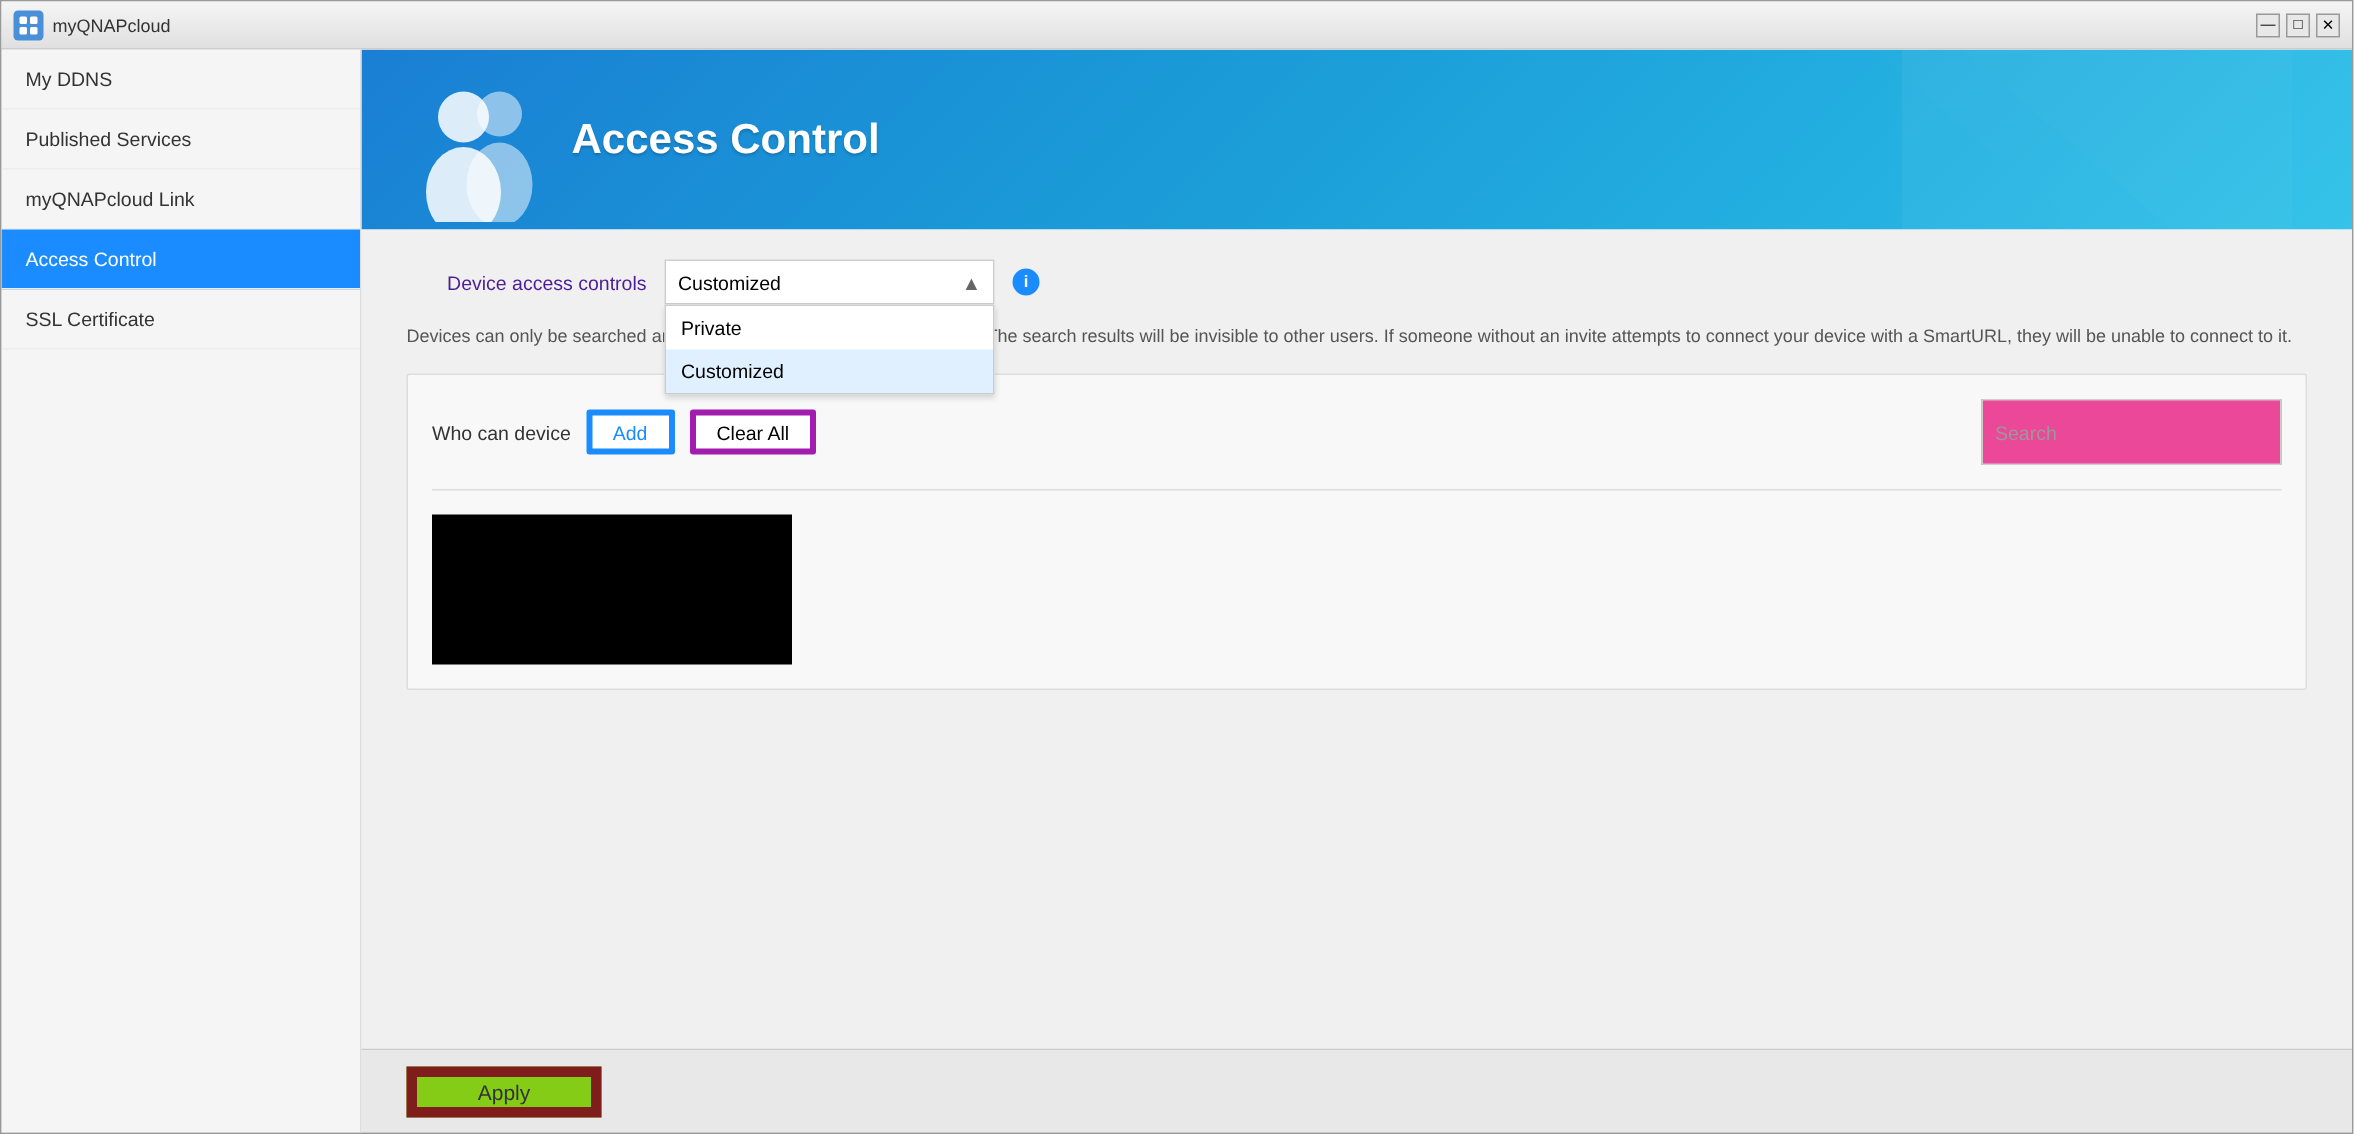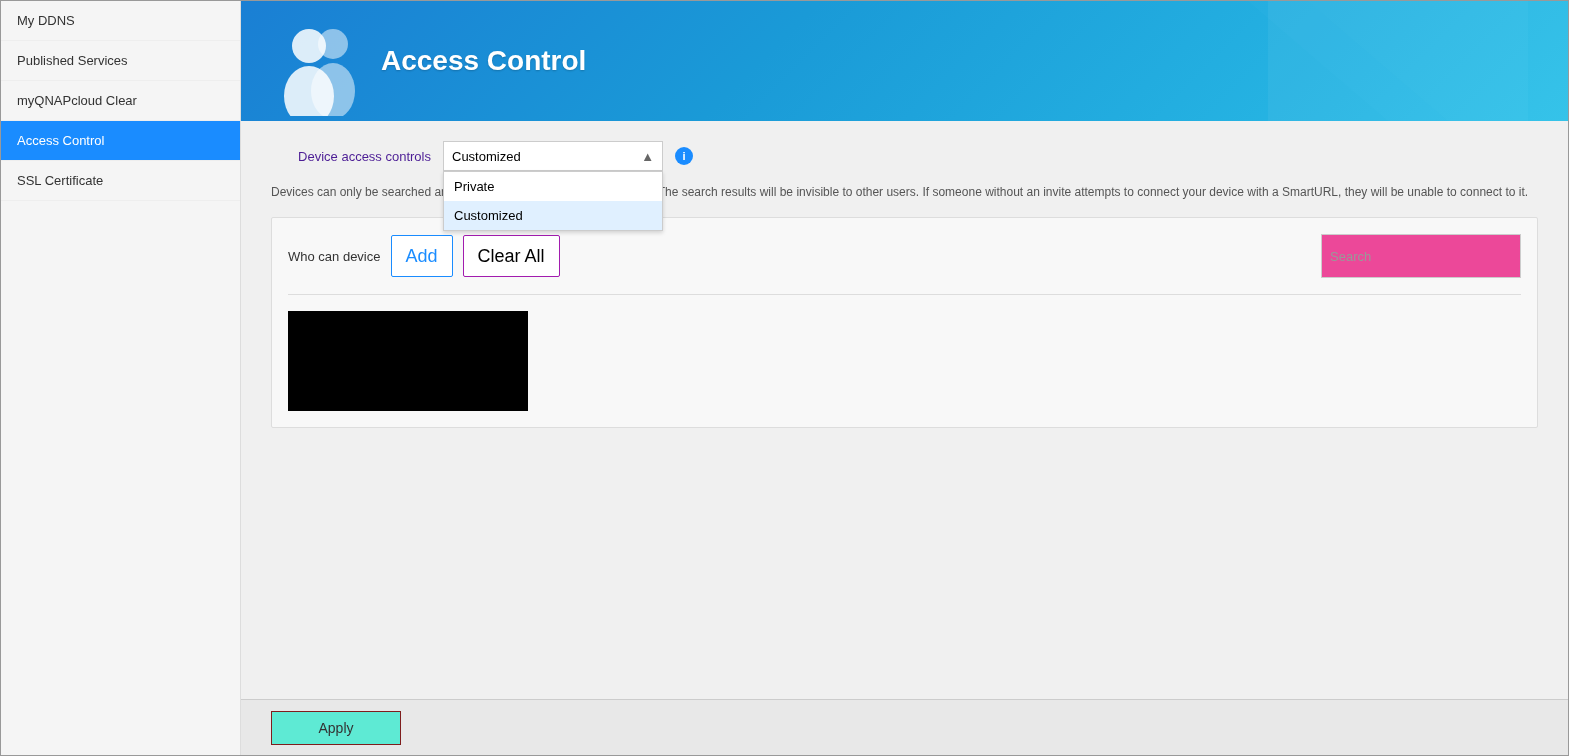--- a/index.html
+++ b/index.html
@@ -48,47 +48,63 @@
     
     .info-icon { width: 18px; height: 18px; background: #1a8cff; border-radius: 50%; color: white; display: flex; align-items: center; justify-content: center; font-size: 11px; font-weight: bold; cursor: pointer; flex-shrink: 0; }
 
     
     .description-text { font-size: 12px; color: #555; margin-bottom: 16px; line-height: 1.5; }
 
     
     .access-panel { background: #f8f8f8; border: 1px solid #ddd; border-radius: 2px; padding: 16px; }
     .access-header { display: flex; align-items: center; gap: 10px; margin-bottom: 16px; }
     .access-label { font-size: 13px; color: #333; }
-    .btn { height: 42px; padding: 0 14px; border: 1px solid #a21caf; background: white; cursor: pointer; font-size: 18px; border-radius: 2px; }
+    .btn { height: 30px; padding: 0 14px; border: 4px solid #a21caf; background: white; cursor: pointer; font-size: 13px; border-radius: 2px; }
     .btn-primary { background: white; color: #1a8cff; border-color: #1a8cff; }
     .search-input { margin-left: auto; height: 44px; width: 200px; border: 1px solid #ccc; padding: 0 8px; font-size: 13px; background: #ec4899; }
     .search-input::placeholder { color: #999; }
 
     
     .redacted-block { width: 240px; height: 100px; background: #000; }
 
     
     .bottom-bar { height: 56px; background: #e8e8e8; border-top: 1px solid #ccc; display: flex; align-items: center; padding: 0 30px; flex-shrink: 0; }
-    .apply-btn { height: 34px; width: 130px; background: #5eead4; border: 1px solid #7f1d1d; cursor: pointer; font-size: 14px; color: #333; }
+    .apply-btn { height: 34px; width: 130px; background: #84cc16; border: 7px solid #7f1d1d; cursor: pointer; font-size: 14px; color: #333; }
 
     
     .banner-deco { position: absolute; right: 40px; top: 0; bottom: 0; width: 280px; opacity: 0.15; }
   </style>
 </head>
 <body>
 
 <div class="window">
 
+  <div class="title-bar">
+    <div class="title-bar-icon">
+      <svg width="14" height="14" viewBox="0 0 14 14">
+          <rect x="1" y="1" width="5" height="5" fill="white" rx="1"></rect>
+          <rect x="8" y="1" width="5" height="5" fill="white" rx="1"></rect>
+          <rect x="1" y="8" width="5" height="5" fill="white" rx="1"></rect>
+          <rect x="8" y="8" width="5" height="5" fill="white" rx="1"></rect>
+        </svg>
+    </div>
+    <span class="title-bar-text">myQNAPcloud</span>
+    <div class="title-bar-controls">
+      <div class="title-bar-btn">—</div>
+      <div class="title-bar-btn">□</div>
+      <div class="title-bar-btn">✕</div>
+    </div>
+  </div>
 
   <div class="app-content">
 
     <div class="sidebar">
       <div class="sidebar-item">My DDNS</div>
       <div class="sidebar-item">Published Services</div>
-      <div class="sidebar-item">myQNAPcloud Clear</div>
+      <div class="sidebar-item">myQNAPcloud Link</div>
       <div class="sidebar-item active">Access Control</div>
       <div class="sidebar-item">SSL Certificate</div>
     </div>
 
     <div class="main">
 
       <div class="header-banner">
 
         <div class="header-icon">
           <svg width="100" height="100" viewBox="0 0 100 100">

